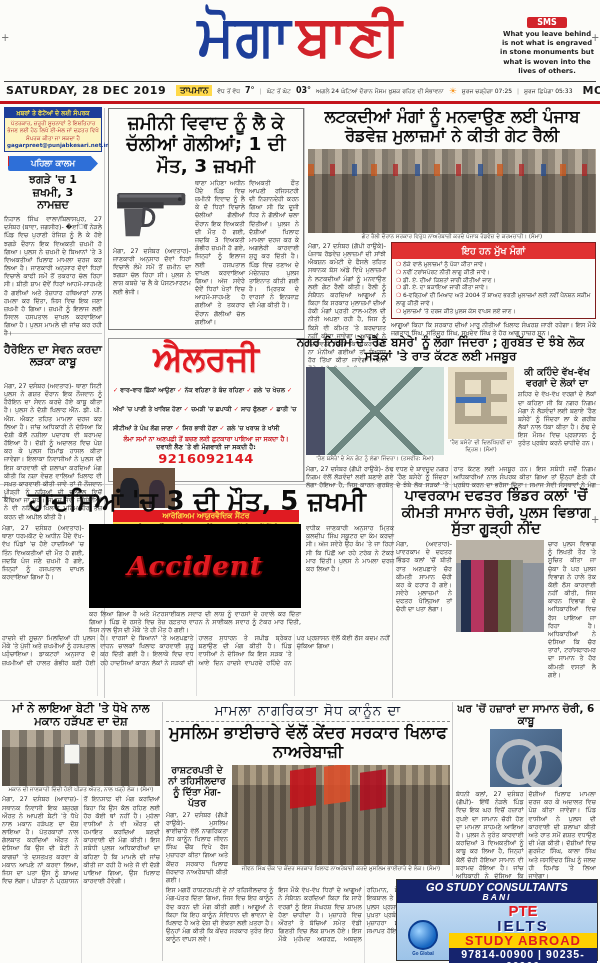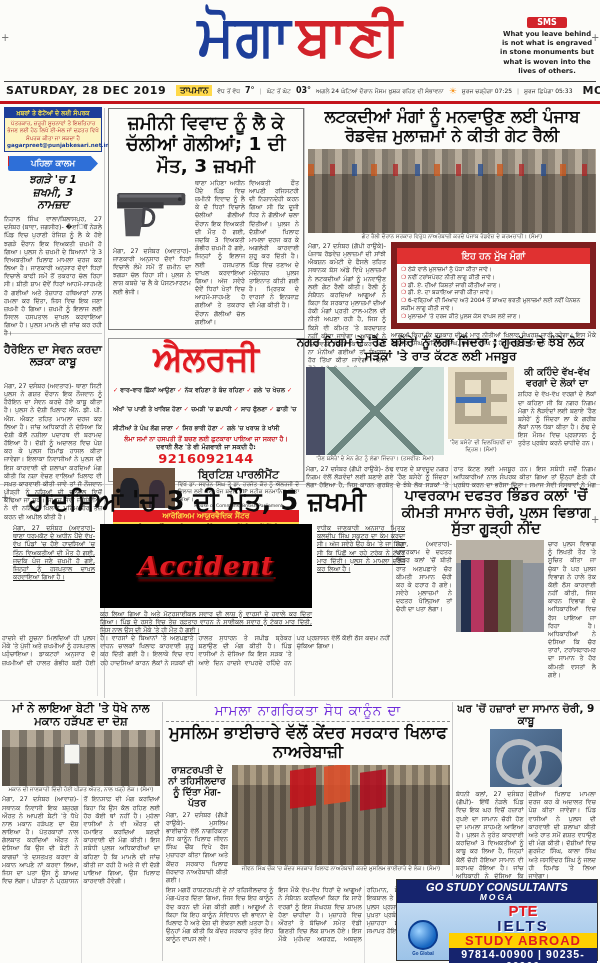--- a/index.html
+++ b/index.html
@@ -71,21 +71,21 @@
      background:repeating-linear-gradient(90deg,rgba(25,20,15,.4) 0 8px,rgba(100,80,60,.15) 8px 17px);}
   .paper{position:absolute;background:#f5f5f0;width:14px;height:18px;border:1px solid #999;}
   .ph-parl{background:#6b5340;}
   .ph-parl:before{content:"";position:absolute;left:12%;top:25%;width:30%;height:75%;background:#23242b;border-radius:40% 40% 0 0;}
   .ph-parl:after{content:"";position:absolute;right:16%;top:30%;width:26%;height:70%;background:#3a2f3a;border-radius:40% 40% 0 0;}
   
   .gunbox{border:1.5px solid #777;padding:3px 4px;}
   .gun-grid{display:grid;grid-template-columns:78px 1fr 1fr;gap:4px;margin-top:3px;}
   .gun-svg{width:78px;height:62px;}
   
-  .demands{border:6px solid #7f1d1d;}
+  .demands{border:1px solid #7f1d1d;}
   .demands-head{background:#e03131;color:#fff;font-weight:bold;font-size:9.5px;text-align:center;padding:2px 0;}
   .demands-list{padding:2px 4px;}
   .demand-item{font-size:5.8px;line-height:1.35;color:#222;}
   .demand-item:before{content:"❍ ";color:#c3131b;font-size:5.8px;}
   
   .allergy{border:1px solid #999;padding:2px 4px;text-align:center;}
   .allergy-title{color:#e01b22;font-weight:900;font-size:34px;line-height:1;
                  text-shadow:1px 1px 0 #f9b6b6;}
   .allergy-sub{color:#c3131b;font-weight:bold;font-size:12.5px;border-bottom:2px solid #c3131b;
                display:inline-block;padding:0 6px 1px;}
@@ -113,21 +113,21 @@
   .gg-body{display:flex;align-items:stretch;}
   .gg-logo{width:52px;display:flex;flex-direction:column;align-items:center;justify-content:center;gap:1px;}
   .globe{width:26px;height:26px;border-radius:50%;background:radial-gradient(circle at 35% 35%,#9fd3ff,#1565c0 70%);border:2px solid #0b3d91;}
   .gg-logo span{font-size:4.5px;color:#0b3d91;font-weight:bold;text-align:center;}
   .gg-right{flex:1;text-align:center;}
   .gg-pte{color:#e01b22;font-weight:900;font-size:15px;line-height:1;text-shadow:1px 1px 0 #fff;}
   .gg-ielts{color:#16246e;font-weight:900;font-size:15px;line-height:1;text-shadow:1px 1px 0 #fff;letter-spacing:2px;}
   .gg-study{background:#ffd000;color:#e01b22;font-weight:900;font-size:13px;letter-spacing:1px;display:block;}
   .gg-phone{background:#16246e;color:#fff;font-weight:900;font-size:10.5px;letter-spacing:1px;}
   
-  .kicker{font-size:13.5px;text-align:center;color:#6d28d9;border-bottom:1px dashed #888;padding-bottom:2px;letter-spacing:1px;}
+  .kicker{font-size:13.5px;text-align:center;color:#0f172a;border-bottom:1px dashed #888;padding-bottom:2px;letter-spacing:1px;}
 </style>
 </head>
 <body>
 
 <div id="page">
 
   <div class="abs cropmark" style="left:1px;top:32px;">+</div>
   <div class="abs cropmark" style="left:591px;top:32px;">+</div>
   <div class="abs cropmark" style="left:1px;top:492px;">+</div>
   <div class="abs cropmark" style="left:591px;top:514px;">+</div>
@@ -175,21 +175,21 @@
 
   <div class="abs" style="left:4px;top:107px;width:98px;">
     <div class="contact-box">
       <div class="contact-head">ਖ਼ਬਰਾਂ ਤੇ ਫੋਟੋਆਂ ਦੇ ਲਈ ਸੰਪਰਕ</div>
       <div class="contact-body">
         <span>ਪੱਤਰਕਾਰ, ਜ਼ਰੂਰੀ ਸੂਚਨਾਵਾਂ ਤੇ ਇਸ਼ਤਿਹਾਰ ਭੇਜਣ ਲਈ ਹੇਠ ਲਿਖੇ ਈ-ਮੇਲ ਜਾਂ ਦਫ਼ਤਰ ਵਿਖੇ ਸੰਪਰਕ ਕੀਤਾ ਜਾ ਸਕਦਾ ਹੈ</span>
         <span class="contact-email">gagarpreet@punjabkesari.net.in</span>
       </div>
     </div>
     <div class="ribbon">ਪਹਿਲਾ ਕਾਲਮ</div>
-    <div class="hl" style="font-size:11px;margin:2px 15px 3px;font-style:italic;">ਝਗੜੇ 'ਚ 1 ਜ਼ਖਮੀ, 3 ਨਾਮਜ਼ਦ</div>
+    <div class="hl" style="font-size:11px;margin:2px 15px 3px;">ਝਗੜੇ 'ਚ 1 ਜ਼ਖਮੀ, 3 ਨਾਮਜ਼ਦ</div>
     <div class="bt">ਨਿਹਾਲ ਸਿੰਘ ਵਾਲਾ/ਬਿਲਾਸਪੁਰ, 27 ਦਸੰਬਰ (ਬਾਵਾ, ਜਗਸੀਰ)- �ੲਿੱਥੋਂ ਨੇੜਲੇ ਪਿੰਡ ਵਿਚ ਪੁਰਾਣੀ ਰੰਜਿਸ਼ ਨੂੰ ਲੈ ਕੇ ਹੋਏ ਝਗੜੇ ਦੌਰਾਨ ਇਕ ਵਿਅਕਤੀ ਜ਼ਖਮੀ ਹੋ ਗਿਆ। ਪੁਲਸ ਨੇ ਜ਼ਖਮੀ ਦੇ ਬਿਆਨਾਂ 'ਤੇ 3 ਵਿਅਕਤੀਆਂ ਖਿਲਾਫ ਮਾਮਲਾ ਦਰਜ ਕਰ ਲਿਆ ਹੈ। ਜਾਣਕਾਰੀ ਅਨੁਸਾਰ ਦੋਵਾਂ ਧਿਰਾਂ ਵਿਚਾਲੇ ਕਾਫੀ ਸਮੇਂ ਤੋਂ ਤਕਰਾਰ ਚੱਲ ਰਿਹਾ ਸੀ। ਬੀਤੀ ਸ਼ਾਮ ਦੋਵੇਂ ਧਿਰਾਂ ਆਹਮੋ-ਸਾਹਮਣੇ ਹੋ ਗਈਆਂ ਅਤੇ ਤੇਜ਼ਧਾਰ ਹਥਿਆਰਾਂ ਨਾਲ ਹਮਲਾ ਕਰ ਦਿੱਤਾ, ਜਿਸ ਵਿਚ ਇਕ ਜਣਾ ਜ਼ਖਮੀ ਹੋ ਗਿਆ। ਜ਼ਖਮੀ ਨੂੰ ਇਲਾਜ ਲਈ ਸਿਵਲ ਹਸਪਤਾਲ ਦਾਖਲ ਕਰਵਾਇਆ ਗਿਆ ਹੈ। ਪੁਲਸ ਮਾਮਲੇ ਦੀ ਜਾਂਚ ਕਰ ਰਹੀ ਹੈ।</div>
     <div class="hl" style="font-size:11px;margin:6px 0 13px;">ਹੈਰੋਇਨ ਦਾ ਸੇਵਨ ਕਰਦਾ ਲੜਕਾ ਕਾਬੂ</div>
     <div class="bt">ਮੋਗਾ, 27 ਦਸੰਬਰ (ਅਵਤਾਰ)- ਥਾਣਾ ਸਿਟੀ ਪੁਲਸ ਨੇ ਗਸ਼ਤ ਦੌਰਾਨ ਇਕ ਨੌਜਵਾਨ ਨੂੰ ਹੈਰੋਇਨ ਦਾ ਸੇਵਨ ਕਰਦੇ ਹੋਏ ਕਾਬੂ ਕੀਤਾ ਹੈ। ਪੁਲਸ ਨੇ ਦੋਸ਼ੀ ਖਿਲਾਫ ਐੱਨ. ਡੀ. ਪੀ. ਐੱਸ. ਐਕਟ ਤਹਿਤ ਮਾਮਲਾ ਦਰਜ ਕਰ ਲਿਆ ਹੈ। ਜਾਂਚ ਅਧਿਕਾਰੀ ਨੇ ਦੱਸਿਆ ਕਿ ਦੋਸ਼ੀ ਕੋਲੋਂ ਨਸ਼ੀਲਾ ਪਦਾਰਥ ਵੀ ਬਰਾਮਦ ਹੋਇਆ ਹੈ। ਦੋਸ਼ੀ ਨੂੰ ਅਦਾਲਤ ਵਿਚ ਪੇਸ਼ ਕਰ ਕੇ ਪੁਲਸ ਰਿਮਾਂਡ ਹਾਸਲ ਕੀਤਾ ਜਾਵੇਗਾ। ਇਲਾਕਾ ਨਿਵਾਸੀਆਂ ਨੇ ਪੁਲਸ ਦੀ ਇਸ ਕਾਰਵਾਈ ਦੀ ਸ਼ਲਾਘਾ ਕਰਦਿਆਂ ਮੰਗ ਕੀਤੀ ਕਿ ਨਸ਼ਾ ਵੇਚਣ ਵਾਲਿਆਂ ਖਿਲਾਫ ਵੀ ਸਖ਼ਤ ਕਾਰਵਾਈ ਕੀਤੀ ਜਾਵੇ ਤਾਂ ਜੋ ਨੌਜਵਾਨ ਪੀੜ੍ਹੀ ਨੂੰ ਨਸ਼ਿਆਂ ਦੀ ਦਲਦਲ ਵਿਚੋਂ ਕੱਢਿਆ ਜਾ ਸਕੇ। ਸਮਾਜ ਸੇਵੀ ਜਥੇਬੰਦੀਆਂ ਨੇ ਵੀ ਨਸ਼ਿਆਂ ਖਿਲਾਫ ਮੁਹਿੰਮ ਹੋਰ ਤੇਜ਼ ਕਰਨ ਦੀ ਅਪੀਲ ਕੀਤੀ ਹੈ।</div>
   </div>
 
   <div class="abs gunbox" style="left:108px;top:108px;width:186px;height:214px;">
     <div class="hl" style="font-size:18.5px;">ਜ਼ਮੀਨੀ ਵਿਵਾਦ ਨੂੰ ਲੈ ਕੇ ਚੱਲੀਆਂ ਗੋਲੀਆਂ; 1 ਦੀ ਮੌਤ, 3 ਜ਼ਖਮੀ</div>
     <div class="gun-grid">
       <div>
         <svg class="gun-svg" viewBox="0 0 100 80">
@@ -226,32 +226,27 @@
             </div>
         </div>
         <div class="bt" style="margin-top:2px;">ਆਗੂਆਂ ਕਿਹਾ ਕਿ ਸਰਕਾਰ ਦੀਆਂ ਮਾਰੂ ਨੀਤੀਆਂ ਖਿਲਾਫ ਸੰਘਰਸ਼ ਜਾਰੀ ਰਹੇਗਾ। ਇਸ ਮੌਕੇ ਜਗਤਾਰ ਸਿੰਘ, ਸਤਿੰਦਰ ਸਿੰਘ, ਸੁਖਦੇਵ ਸਿੰਘ ਤੇ ਹੋਰ ਆਗੂ ਹਾਜ਼ਰ ਸਨ।</div>
       </div>
     </div>
   </div>
 
   <div class="abs allergy" style="left:108px;top:338px;width:186px;height:138px;">
     <div class="allergy-title">ਐਲਰਜੀ</div>
     <div class="symptoms"><div class="symptom" style="display: inline;">ਵਾਰ-ਵਾਰ ਛਿੱਕਾਂ ਆਉਣਾ</div><div class="symptom" style="display: inline;">ਨੱਕ ਵਹਿਣਾ ਤੇ ਬੰਦ ਰਹਿਣਾ</div><div class="symptom" style="display: inline;">ਗਲੇ 'ਚ ਖੇਚਲ</div><div class="symptom" style="display: inline;">ਅੱਖਾਂ 'ਚ ਪਾਣੀ ਤੇ ਖਾਰਿਸ਼ ਹੋਣਾ</div><div class="symptom" style="display: inline;">ਚਮੜੀ 'ਚ ਛਪਾਕੀ</div><div class="symptom" style="display: inline;">ਸਾਹ ਫੁੱਲਣਾ</div><div class="symptom" style="display: inline;">ਛਾਤੀ 'ਚ ਸੀਟੀਆਂ ਤੇ ਪੰਘ ਲੱਗ ਜਾਣਾ</div><div class="symptom" style="display: inline;">ਸਿਰ ਭਾਰੀ ਹੋਣਾ</div><div class="symptom" style="display: inline;">ਗਲੇ 'ਚ ਖਰਾਸ਼ ਤੇ ਖਾਂਸੀ</div></div>
-    <div class="allergy-note">ਲੰਮਾ ਸਮਾਂ ਨਾ ਹਸਪਤੀ ਤੋਂ ਬਚਣ ਲਈ ਛੁਟਕਾਰਾ ਪਾਇਆ ਜਾ ਸਕਦਾ ਹੈ।</div>
+    <div class="allergy-note">ਲੰਮਾ ਸਮਾਂ ਨਾ ਅਣਪਛੀ ਤੋਂ ਬਚਣ ਲਈ ਛੁਟਕਾਰਾ ਪਾਇਆ ਜਾ ਸਕਦਾ ਹੈ।</div>
     <div class="allergy-phone-row">
       <span>ਦਵਾਈ ਲੈਣ 'ਤੇ ਵੀ ਮੰਗਵਾਈ ਜਾ ਸਕਦੀ ਹੈ:</span>
       <span class="allergy-phone">9216092144</span>
     </div>
     <div class="parl-row">
       <div class="ph ph-parl" style="width:62px;height:40px;flex:none;"></div>
-      <div style="flex:1;">
-        <div class="parl-title">ਬ੍ਰਿਟਿਸ਼ ਪਾਰਲੀਮੈਂਟ</div>
-        <div class="parl-txt">ਵਿਖੇ ਡਾ. ਸਵਰਨ ਸਿੰਘ ਤੇ ਡਾ. ਹਰਜੋਤ ਕੌਰ ਨੂੰ ਐਲਰਜੀ ਦੇ ਇਲਾਜ ਲਈ ਬਣੀ ਖੋਜ ਬਦਲੇ VIP ਸਟੀਕ ਸਨਮਾਨਿਤ ਕੀਤਾ ਗਿਆ।</div>
-        <div class="cap" style="font-size:4.6px;">House of Commons, British Parliament</div>
-      </div>
     </div>
     <div class="redbar">ਆਰੋਗਿਅਮ ਆਯੁਰਵੈਦਿਕ ਸੈਂਟਰ</div>
     <div class="yellowbar">ਜਲੰਧਰ, ਬਠਿੰਡਾ, ਪਟਿਆਲਾ, ਅੰਮ੍ਰਿਤਸਰ, ਦਿੱਲੀ, ਨਵੀਂ ਦਿੱਲੀ</div>
   </div>
 
   <div class="abs" style="left:285px;top:336px;width:311px;">
     <div class="hl" style="font-size:12px;">ਨਗਰ ਨਿਗਮ ਦੇ 'ਰੈਣ ਬਸੇਰੇ' ਨੂੰ ਲੱਗਾ ਜਿੰਦਰਾ ; ਗੁਰਬੱਤ ਦੇ ਝੰਬੇ ਲੋਕ ਸੜਕਾਂ 'ਤੇ ਰਾਤ ਕੱਟਣ ਲਈ ਮਜਬੂਰ</div>
     <div style="display:flex;gap:4px;margin-top:3px;padding-left:21px;">
       <div style="width:138px;flex:none;">
         <div class="ph ph-gate" style="width:138px;height:88px;"></div>
@@ -263,21 +258,21 @@
       </div>
       <div style="flex:1;">
         <div class="hl" style="font-size:9.5px;">ਕੀ ਕਹਿੰਦੇ ਵੱਖ-ਵੱਖ ਵਰਗਾਂ ਦੇ ਲੋਕਾਂ ਦਾ</div>
         <div class="bt" style="margin-top:2px;">ਸ਼ਹਿਰ ਦੇ ਵੱਖ-ਵੱਖ ਵਰਗਾਂ ਦੇ ਲੋਕਾਂ ਦਾ ਕਹਿਣਾ ਸੀ ਕਿ ਨਗਰ ਨਿਗਮ ਮੋਗਾ ਨੇ ਲੋੜਵੰਦਾਂ ਲਈ ਬਣਾਏ 'ਰੈਣ ਬਸੇਰੇ' ਨੂੰ ਜਿੰਦਰਾ ਲਾ ਕੇ ਗਰੀਬ ਲੋਕਾਂ ਨਾਲ ਧੱਕਾ ਕੀਤਾ ਹੈ। ਠੰਢ ਦੇ ਇਸ ਮੌਸਮ ਵਿਚ ਪ੍ਰਸ਼ਾਸਨ ਨੂੰ ਤੁਰੰਤ ਪ੍ਰਬੰਧ ਕਰਨੇ ਚਾਹੀਦੇ ਹਨ।</div>
       </div>
     </div>
     <div class="bt cols2" style="margin-top:3px;padding-left:21px;height:28px;overflow:hidden;">ਮੋਗਾ, 27 ਦਸੰਬਰ (ਗੋਪੀ ਰਾਊਕੇ)- ਠੰਢ ਵਧਣ ਦੇ ਬਾਵਜੂਦ ਨਗਰ ਨਿਗਮ ਵੱਲੋਂ ਲੋੜਵੰਦਾਂ ਲਈ ਬਣਾਏ ਗਏ 'ਰੈਣ ਬਸੇਰੇ' ਨੂੰ ਜਿੰਦਰਾ ਲੱਗਾ ਹੋਇਆ ਹੈ, ਜਿਸ ਕਾਰਨ ਗੁਰਬੱਤ ਦੇ ਝੰਬੇ ਲੋਕ ਸੜਕਾਂ 'ਤੇ ਰਾਤ ਕੱਟਣ ਲਈ ਮਜਬੂਰ ਹਨ। ਇਸ ਸਬੰਧੀ ਜਦੋਂ ਨਿਗਮ ਅਧਿਕਾਰੀਆਂ ਨਾਲ ਸੰਪਰਕ ਕੀਤਾ ਗਿਆ ਤਾਂ ਉਨ੍ਹਾਂ ਛੇਤੀ ਹੀ ਪ੍ਰਬੰਧ ਕਰਨ ਦਾ ਭਰੋਸਾ ਦਿੱਤਾ। ਸਮਾਜ ਸੇਵੀ ਸੰਸਥਾਵਾਂ ਨੇ ਮੰਗ ਕੀਤੀ ਕਿ ਰੈਣ ਬਸੇਰਾ ਤੁਰੰਤ ਖੋਲ੍ਹਿਆ ਜਾਵੇ ਤਾਂ ਜੋ ਗਰੀਬ ਲੋਕਾਂ ਨੂੰ ਠੰਢ ਤੋਂ ਬਚਾਇਆ ਜਾ ਸਕੇ।</div>
   </div>
 
   <div class="abs hl" style="left:2px;top:487px;width:390px;font-size:26px;">ਹਾਦਸਿਆਂ 'ਚ 3 ਦੀ ਮੌਤ, 5 ਜ਼ਖਮੀ</div>
-  <div class="abs acc-grid" style="left:13px;top:524px;width:388px;text-decoration:underline;">
+  <div class="abs acc-grid" style="left:2px;top:524px;width:388px;">
     <div class="bt">ਮੋਗਾ, 27 ਦਸੰਬਰ (ਅਵਤਾਰ)- ਥਾਣਾ ਧਰਮਕੋਟ ਦੇ ਅਧੀਨ ਪੈਂਦੇ ਵੱਖ-ਵੱਖ ਪਿੰਡਾਂ 'ਚ ਹੋਏ ਹਾਦਸਿਆਂ 'ਚ ਤਿੰਨ ਵਿਅਕਤੀਆਂ ਦੀ ਮੌਤ ਹੋ ਗਈ, ਜਦਕਿ ਪੰਜ ਜਣੇ ਜ਼ਖਮੀ ਹੋ ਗਏ, ਜਿਨ੍ਹਾਂ ਨੂੰ ਹਸਪਤਾਲ ਦਾਖਲ ਕਰਵਾਇਆ ਗਿਆ ਹੈ।</div>
     <div>
       <div class="acc-logo">Accident</div>
       <div class="bt" style="margin-top:2px;">ਕਰ ਲਿਆ ਗਿਆ ਹੈ ਅਤੇ ਮੋਟਰਸਾਈਕਲ ਸਵਾਰ ਦੀ ਲਾਸ਼ ਨੂੰ ਵਾਰਸਾਂ ਦੇ ਹਵਾਲੇ ਕਰ ਦਿੱਤਾ ਗਿਆ। ਪਿੰਡ ਦੇ ਰਸਤੇ ਵਿਚ ਤੇਜ਼ ਰਫ਼ਤਾਰ ਵਾਹਨ ਨੇ ਸਾਈਕਲ ਸਵਾਰ ਨੂੰ ਟੱਕਰ ਮਾਰ ਦਿੱਤੀ, ਜਿਸ ਨਾਲ ਉਸ ਦੀ ਮੌਕੇ 'ਤੇ ਹੀ ਮੌਤ ਹੋ ਗਈ।</div>
     </div>
     <div class="bt">ਵਧੀਕ ਜਾਣਕਾਰੀ ਅਨੁਸਾਰ ਮਿ੍ਤਕ ਕੁਲਦੀਪ ਸਿੰਘ ਸਕੂਟਰ ਦਾ ਕੰਮ ਕਰਦਾ ਸੀ। ਅੱਜ ਸਵੇਰੇ ਉਹ ਕੰਮ 'ਤੇ ਜਾ ਰਿਹਾ ਸੀ ਕਿ ਪਿੱਛੋਂ ਆ ਰਹੇ ਟਰੱਕ ਨੇ ਟੱਕਰ ਮਾਰ ਦਿੱਤੀ। ਪੁਲਸ ਨੇ ਮਾਮਲਾ ਦਰਜ ਕਰ ਲਿਆ ਹੈ।</div>
   </div>
   <div class="abs bt cols4" style="left:2px;top:634px;width:388px;height:62px;overflow:hidden;">ਹਾਦਸੇ ਦੀ ਸੂਚਨਾ ਮਿਲਦਿਆਂ ਹੀ ਪੁਲਸ ਮੌਕੇ 'ਤੇ ਪੁੱਜੀ ਅਤੇ ਜ਼ਖਮੀਆਂ ਨੂੰ ਹਸਪਤਾਲ ਪਹੁੰਚਾਇਆ। ਡਾਕਟਰਾਂ ਅਨੁਸਾਰ ਦੋ ਜ਼ਖਮੀਆਂ ਦੀ ਹਾਲਤ ਗੰਭੀਰ ਬਣੀ ਹੋਈ ਹੈ। ਵਾਰਸਾਂ ਦੇ ਬਿਆਨਾਂ 'ਤੇ ਅਣਪਛਾਤੇ ਵਾਹਨ ਚਾਲਕਾਂ ਖਿਲਾਫ ਕਾਰਵਾਈ ਸ਼ੁਰੂ ਕਰ ਦਿੱਤੀ ਗਈ ਹੈ। ਇਲਾਕੇ ਵਿਚ ਵਧ ਰਹੇ ਹਾਦਸਿਆਂ ਕਾਰਨ ਲੋਕਾਂ ਨੇ ਸੜਕਾਂ ਦੀ ਹਾਲਤ ਸੁਧਾਰਨ ਤੇ ਸਪੀਡ ਬ੍ਰੇਕਰ ਬਣਾਉਣ ਦੀ ਮੰਗ ਕੀਤੀ ਹੈ। ਪਿੰਡ ਵਾਸੀਆਂ ਨੇ ਦੱਸਿਆ ਕਿ ਇਸ ਸੜਕ 'ਤੇ ਆਏ ਦਿਨ ਹਾਦਸੇ ਵਾਪਰਦੇ ਰਹਿੰਦੇ ਹਨ ਪਰ ਪ੍ਰਸ਼ਾਸਨ ਵੱਲੋਂ ਕੋਈ ਠੋਸ ਕਦਮ ਨਹੀਂ ਚੁੱਕਿਆ ਗਿਆ।</div>
 
   <div class="abs" style="left:396px;top:487px;width:200px;">
@@ -315,32 +310,32 @@
         <div class="cap">ਜੀਵਨ ਸਿੰਘ ਚੌਂਕ 'ਚ ਕੇਂਦਰ ਸਰਕਾਰ ਖਿਲਾਫ ਨਾਅਰੇਬਾਜ਼ੀ ਕਰਦੇ ਮੁਸਲਿਮ ਭਾਈਚਾਰੇ ਦੇ ਲੋਕ। (ਸੋਮਾ)</div>
       </div>
     </div>
     <div style="display:flex;gap:5px;margin-top:2px;">
       <div class="bt" style="flex:1;">ਇਸ ਮਗਰੋਂ ਰਾਸ਼ਟਰਪਤੀ ਦੇ ਨਾਂ ਤਹਿਸੀਲਦਾਰ ਨੂੰ ਮੰਗ-ਪੱਤਰ ਦਿੱਤਾ ਗਿਆ, ਜਿਸ ਵਿਚ ਇਹ ਕਾਨੂੰਨ ਰੱਦ ਕਰਨ ਦੀ ਮੰਗ ਕੀਤੀ ਗਈ। ਆਗੂਆਂ ਨੇ ਕਿਹਾ ਕਿ ਇਹ ਕਾਨੂੰਨ ਸੰਵਿਧਾਨ ਦੀ ਭਾਵਨਾ ਦੇ ਖਿਲਾਫ ਹੈ ਅਤੇ ਦੇਸ਼ ਦੀ ਏਕਤਾ ਲਈ ਖ਼ਤਰਾ ਹੈ। ਉਨ੍ਹਾਂ ਮੰਗ ਕੀਤੀ ਕਿ ਕੇਂਦਰ ਸਰਕਾਰ ਤੁਰੰਤ ਇਹ ਕਾਨੂੰਨ ਵਾਪਸ ਲਵੇ।</div>
       <div class="bt" style="flex:1.6;column-count:2;column-gap:5px;column-rule:1px solid #ddd;height:120px;overflow:hidden;">ਇਸ ਮੌਕੇ ਵੱਖ-ਵੱਖ ਧਿਰਾਂ ਦੇ ਆਗੂਆਂ ਨੇ ਸੰਬੋਧਨ ਕਰਦਿਆਂ ਕਿਹਾ ਕਿ ਸਾਰੇ ਵਰਗਾਂ ਨੂੰ ਇਸ ਸੰਘਰਸ਼ ਵਿਚ ਸ਼ਾਮਲ ਹੋਣਾ ਚਾਹੀਦਾ ਹੈ। ਮੁਜ਼ਾਹਰੇ ਵਿਚ ਔਰਤਾਂ ਤੇ ਬੱਚਿਆਂ ਸਮੇਤ ਵੱਡੀ ਗਿਣਤੀ ਵਿਚ ਲੋਕ ਸ਼ਾਮਲ ਹੋਏ। ਇਸ ਮੌਕੇ ਮੁਹੰਮਦ ਅਸ਼ਰਫ਼, ਅਬਦੁਲ ਰਹਿਮਾਨ, ਮੌਲਾਨਾ ਯੂਸੁਫ਼, ਹਾਜੀ ਇਕਬਾਲ ਤੇ ਹੋਰ ਆਗੂ ਹਾਜ਼ਰ ਸਨ। ਪੁਲਸ ਪ੍ਰਸ਼ਾਸਨ ਵੱਲੋਂ ਸੁਰੱਖਿਆ ਦੇ ਪੁਖ਼ਤਾ ਪ੍ਰਬੰਧ ਕੀਤੇ ਗਏ ਸਨ ਅਤੇ ਮੁਜ਼ਾਹਰਾ ਸ਼ਾਂਤਮਈ ਢੰਗ ਨਾਲ ਸਮਾਪਤ ਹੋਇਆ।</div>
     </div>
   </div>
 
   <div class="abs" style="left:456px;top:702px;width:140px;">
-    <div class="hl" style="font-size:10.5px;">ਘਰ 'ਚੋਂ ਹਜ਼ਾਰਾਂ ਦਾ ਸਾਮਾਨ ਚੋਰੀ, 9 ਕਾਬੂ</div>
+    <div class="hl" style="font-size:10.5px;">ਘਰ 'ਚੋਂ ਹਜ਼ਾਰਾਂ ਦਾ ਸਾਮਾਨ ਚੋਰੀ, 6 ਕਾਬੂ</div>
     <div class="ph ph-cuffs" style="width:72px;height:58px;margin:3px auto;">
       <span class="ring" style="left:6px;top:10px;"></span>
       <span class="ring" style="left:32px;top:16px;"></span>
     </div>
     <div class="bt cols2" style="height:100px;overflow:hidden;">ਬੱਧਨੀ ਕਲਾਂ, 27 ਦਸੰਬਰ (ਗੋਪੀ)- ਇੱਥੋਂ ਨੇੜਲੇ ਪਿੰਡ ਵਿਚ ਇਕ ਘਰ ਵਿਚੋਂ ਹਜ਼ਾਰਾਂ ਰੁਪਏ ਦਾ ਸਾਮਾਨ ਚੋਰੀ ਹੋਣ ਦਾ ਮਾਮਲਾ ਸਾਹਮਣੇ ਆਇਆ ਹੈ। ਪੁਲਸ ਨੇ ਤੁਰੰਤ ਕਾਰਵਾਈ ਕਰਦਿਆਂ 3 ਵਿਅਕਤੀਆਂ ਨੂੰ ਕਾਬੂ ਕਰ ਲਿਆ ਹੈ, ਜਿਨ੍ਹਾਂ ਕੋਲੋਂ ਚੋਰੀ ਹੋਇਆ ਸਾਮਾਨ ਵੀ ਬਰਾਮਦ ਹੋਇਆ ਹੈ। ਜਾਂਚ ਅਧਿਕਾਰੀ ਨੇ ਦੱਸਿਆ ਕਿ ਦੋਸ਼ੀਆਂ ਖਿਲਾਫ ਮਾਮਲਾ ਦਰਜ ਕਰ ਕੇ ਅਦਾਲਤ ਵਿਚ ਪੇਸ਼ ਕੀਤਾ ਜਾਵੇਗਾ। ਪਿੰਡ ਵਾਸੀਆਂ ਨੇ ਪੁਲਸ ਦੀ ਕਾਰਵਾਈ ਦੀ ਸ਼ਲਾਘਾ ਕੀਤੀ ਅਤੇ ਰਾਤ ਸਮੇਂ ਗਸ਼ਤ ਵਧਾਉਣ ਦੀ ਮੰਗ ਕੀਤੀ। ਦੋਸ਼ੀਆਂ ਵਿਚ ਗੁਰਜੰਟ ਸਿੰਘ, ਕਾਲਾ ਸਿੰਘ ਅਤੇ ਜਸਵਿੰਦਰ ਸਿੰਘ ਨੂੰ ਜਲਦ ਹੀ ਰਿਮਾਂਡ 'ਤੇ ਲਿਆ ਜਾਵੇਗਾ।</div>
   </div>
 
   <div class="abs gg" style="left:396px;top:879px;width:200px;height:80px;">
     <div class="gg-head">
       <span>GO STUDY CONSULTANTS</span>
-      <small>MOGA</small>
+      <small>BANI</small>
     </div>
     <div class="gg-body">
       <div class="gg-logo">
         <div class="globe"></div>
         <span>Go Global</span>
       </div>
       <div class="gg-right">
         <div class="gg-pte">PTE</div>
         <div class="gg-ielts">IELTS</div>
         <span class="gg-study">STUDY ABROAD</span>

